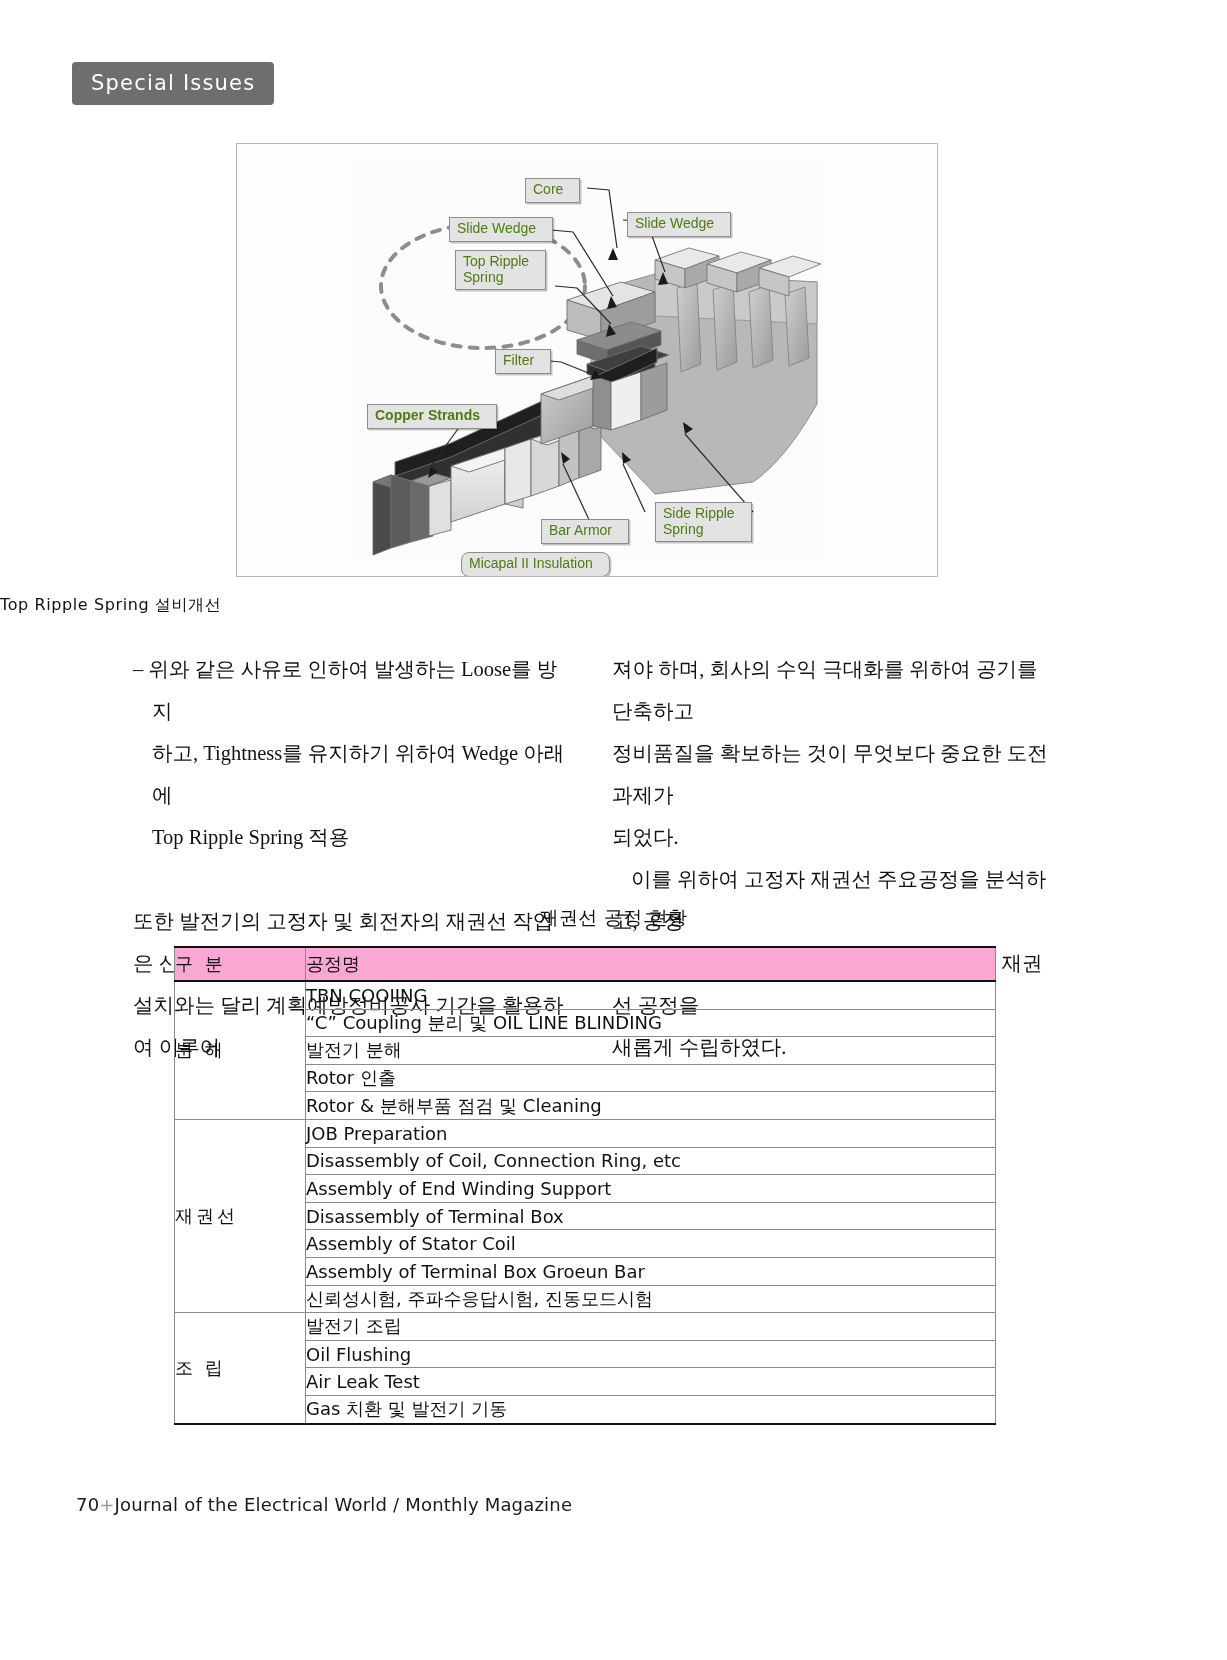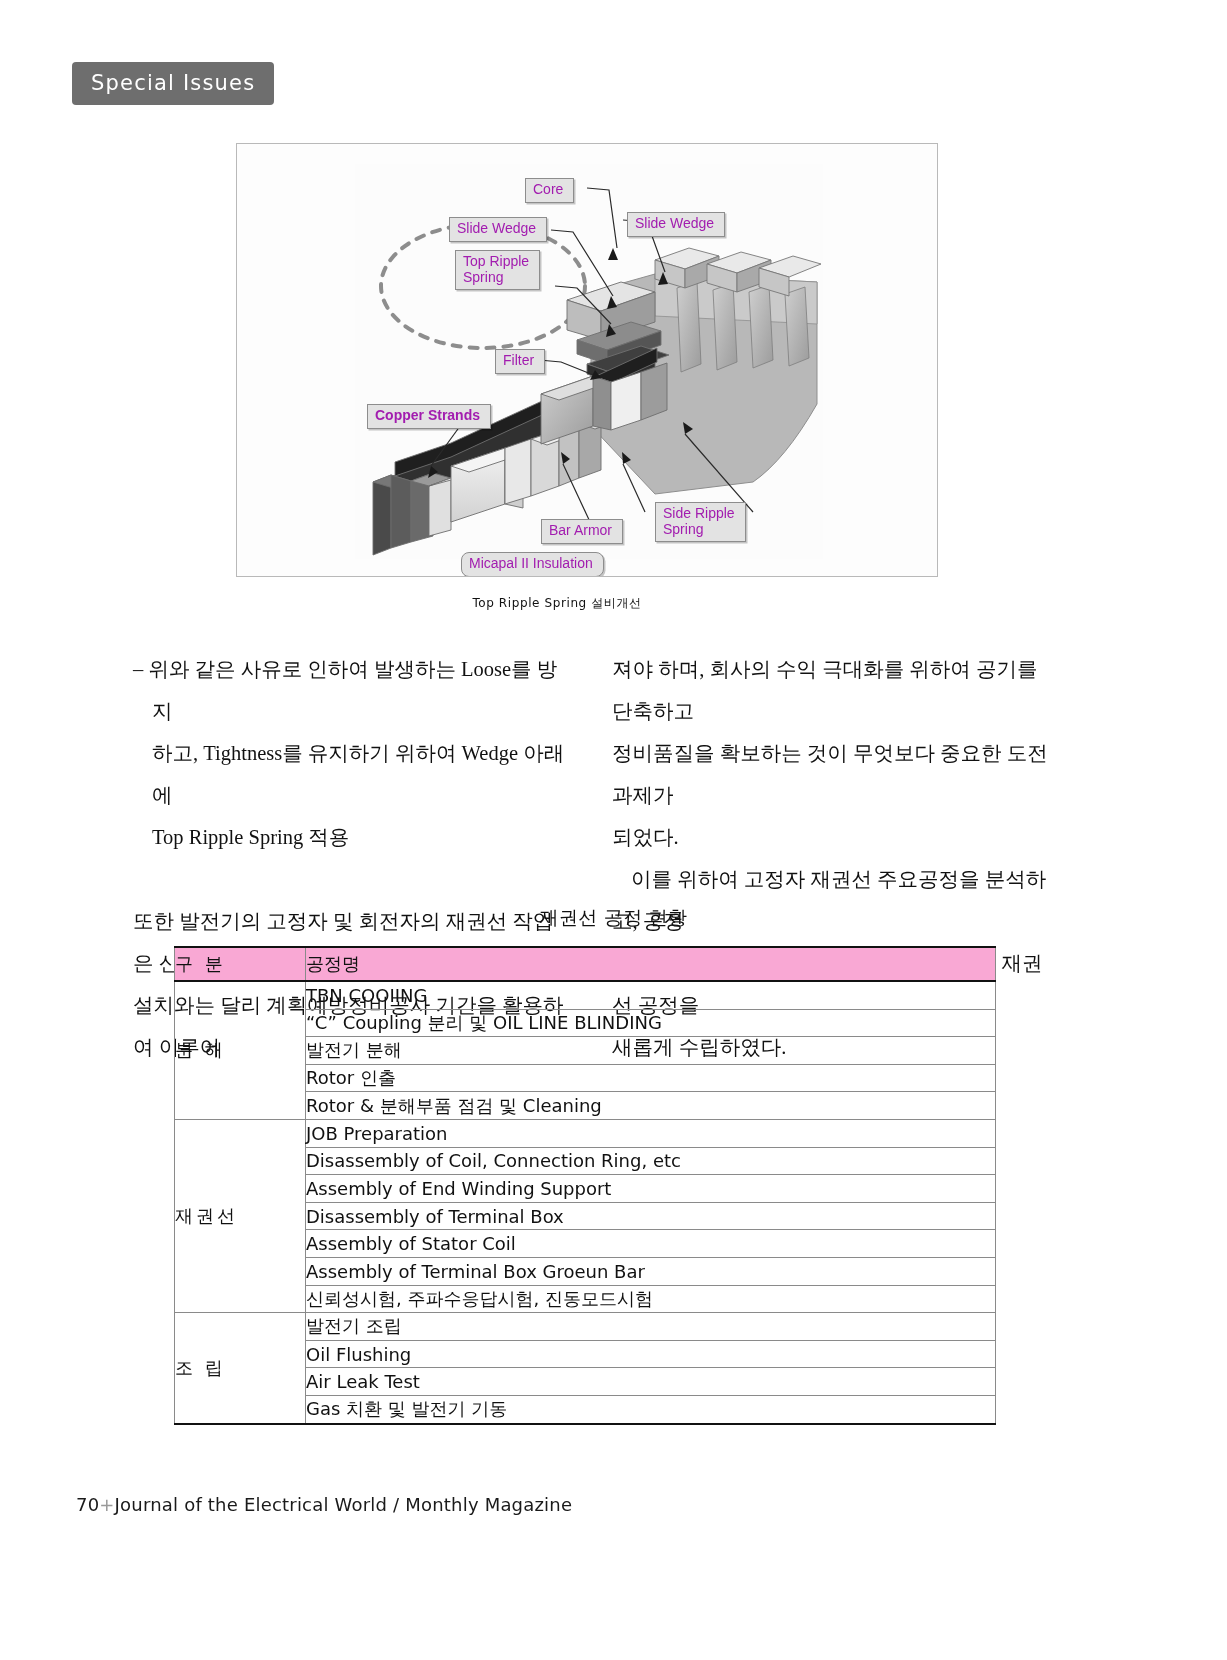--- a/index.html
+++ b/index.html
@@ -53,34 +53,34 @@
   .fig-svg { position: absolute; left: 0; top: 0; }
 
   .callout {
     position: absolute;
     background: #e3e3e3;
     border: 1px solid #8d8d8d;
     box-shadow: 1.5px 1.5px 0 rgba(0,0,0,0.22);
     font-family: "Liberation Sans", sans-serif;
     font-size: 14px;
     line-height: 1.12;
-    color: #a21caf;
-    padding: 3px 10px 4px 7px;
+    color: #4d7c0f;
+    padding: 3px 16px 4px 7px;
     white-space: pre-line;
     text-align: left;
   }
 
   .fig-caption {
     position: absolute;
     left: 0;
     top: 595px;
     width: 1114px;
-    text-align: center;
-    font-family: "DejaVu Sans", sans-serif;
-    font-size: 12px;
+    text-align: left;
+    font-family: "DejaVu Sans", sans-serif;
+    font-size: 16px;
     letter-spacing: 0.6px;
     color: #111;
   }
 
   
   .col {
     position: absolute;
     width: 440px;
     font-family: "Liberation Serif", serif;
     font-size: 20.5px;

